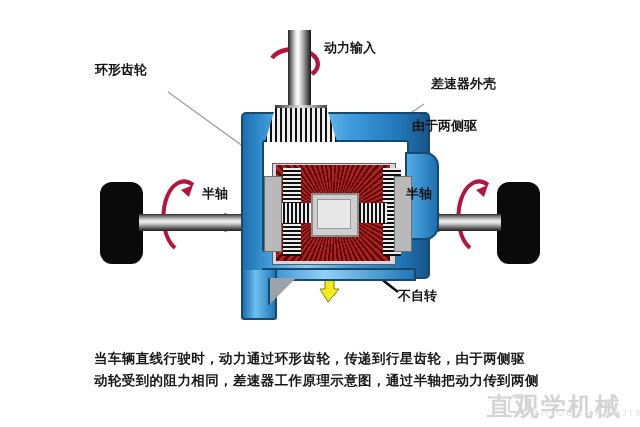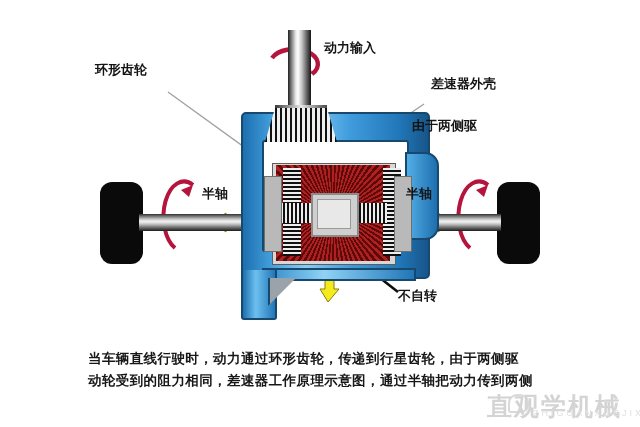--- a/index.html
+++ b/index.html
@@ -102,21 +102,21 @@
   .watermark{position:absolute;left:487px;top:390px;color:#d4d4d4;font-size:25px;
      font-weight:700;letter-spacing:2px;white-space:nowrap;}
   .wm-logo{position:absolute;left:508px;top:394px;width:17px;height:15px;
      border:2px solid #d9d9d9;border-radius:9px 9px 8px 3px;}
   .wm-sub{position:absolute;left:533px;top:408px;color:#e0e0e0;font-size:9px;
      letter-spacing:3px;white-space:nowrap;}
 
   
   .caption{position:absolute;left:88px;top:348px;width:470px;color:#171717;
      font-size:13.5px;font-weight:700;line-height:22px;letter-spacing:.4px;}
-  .caption div{white-space:nowrap;}
+  .caption div{white-space:nowrap;margin-left:6px;}
 </style>
 </head>
 <body>
 
 <div id="stage">
 
 
   <svg class="svg-layer" viewBox="0 0 640 427" xmlns="http://www.w3.org/2000/svg">
 
     <line x1="168" y1="92" x2="262" y2="160" stroke="#a0a0a0" stroke-width="1.3"></line>

